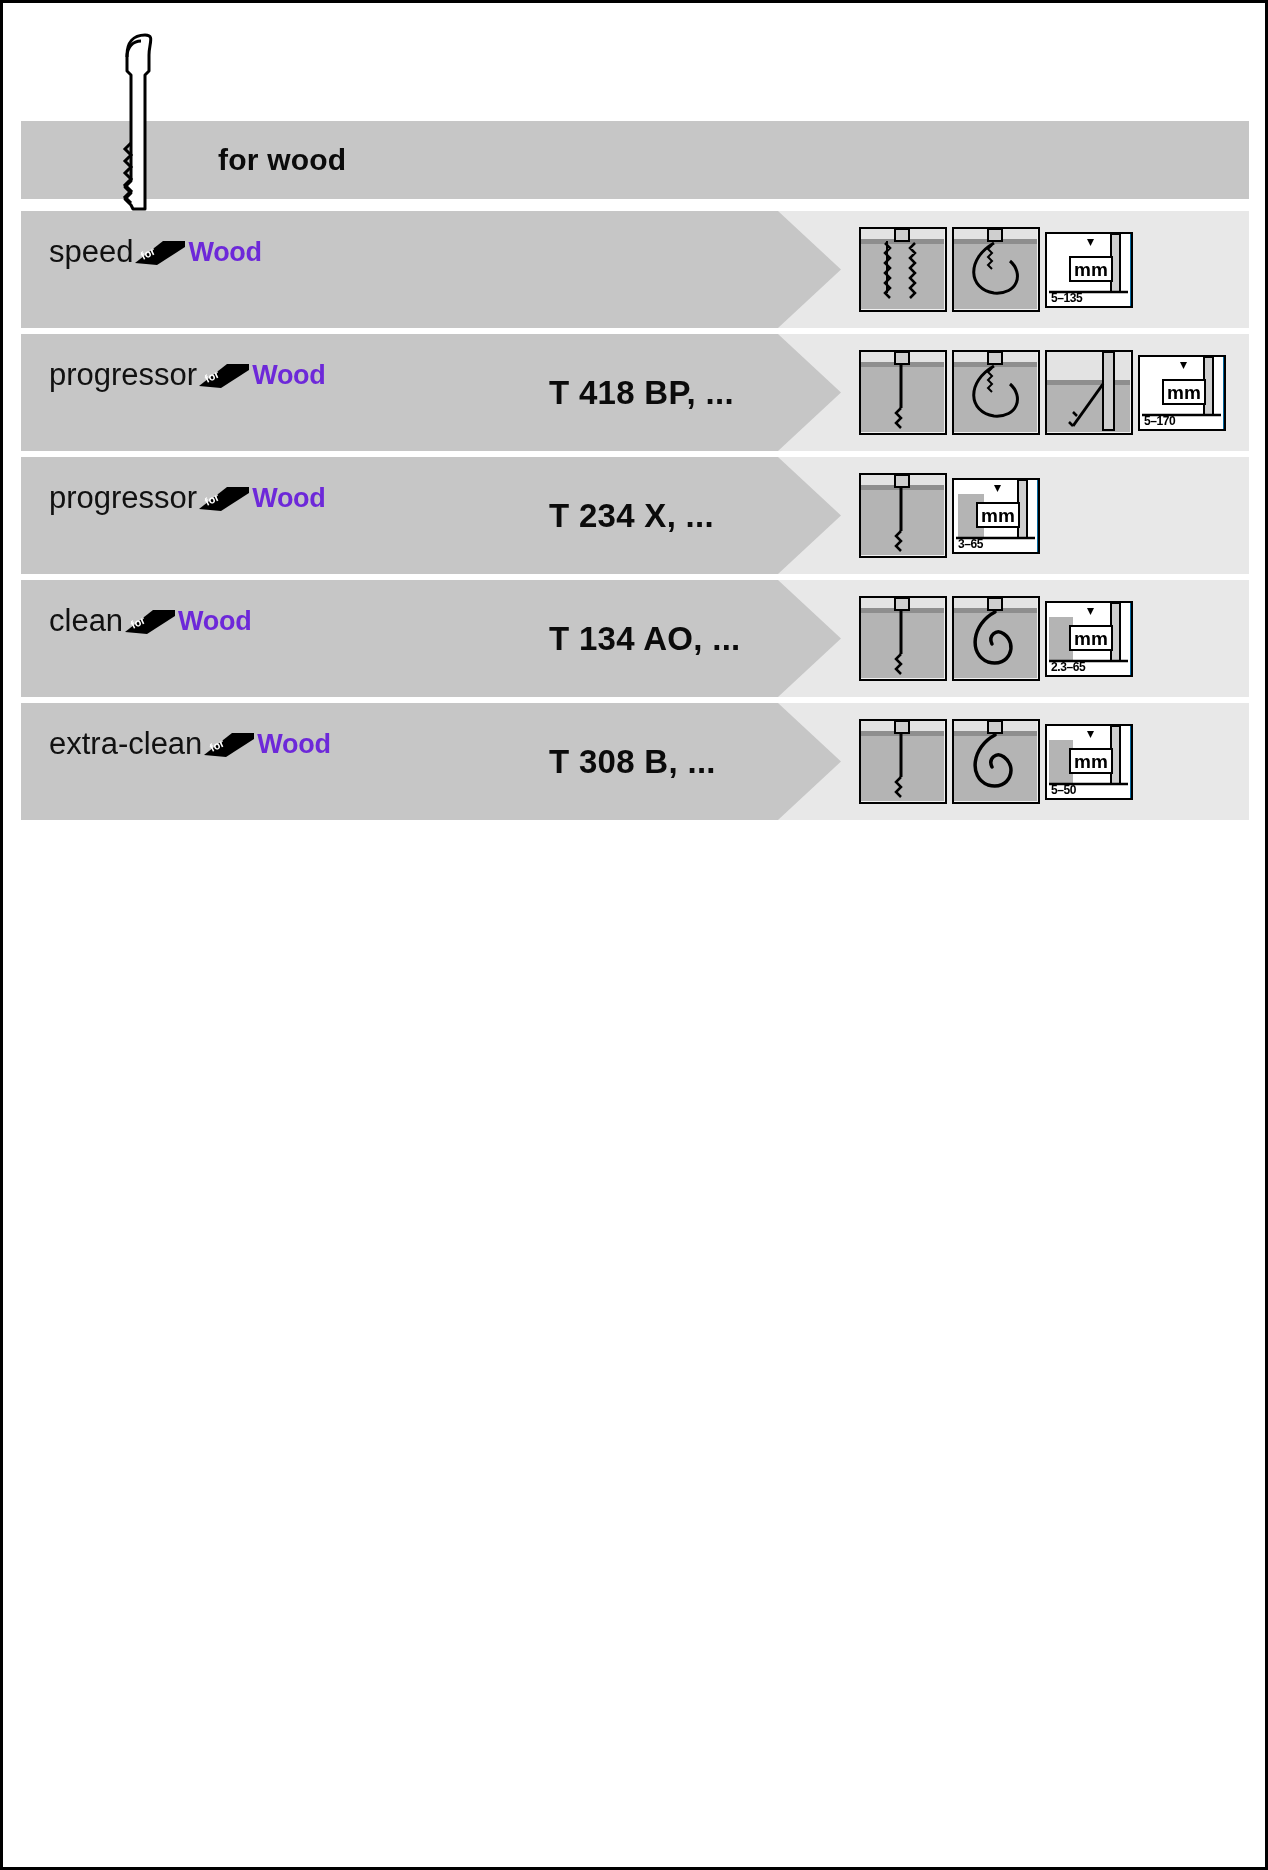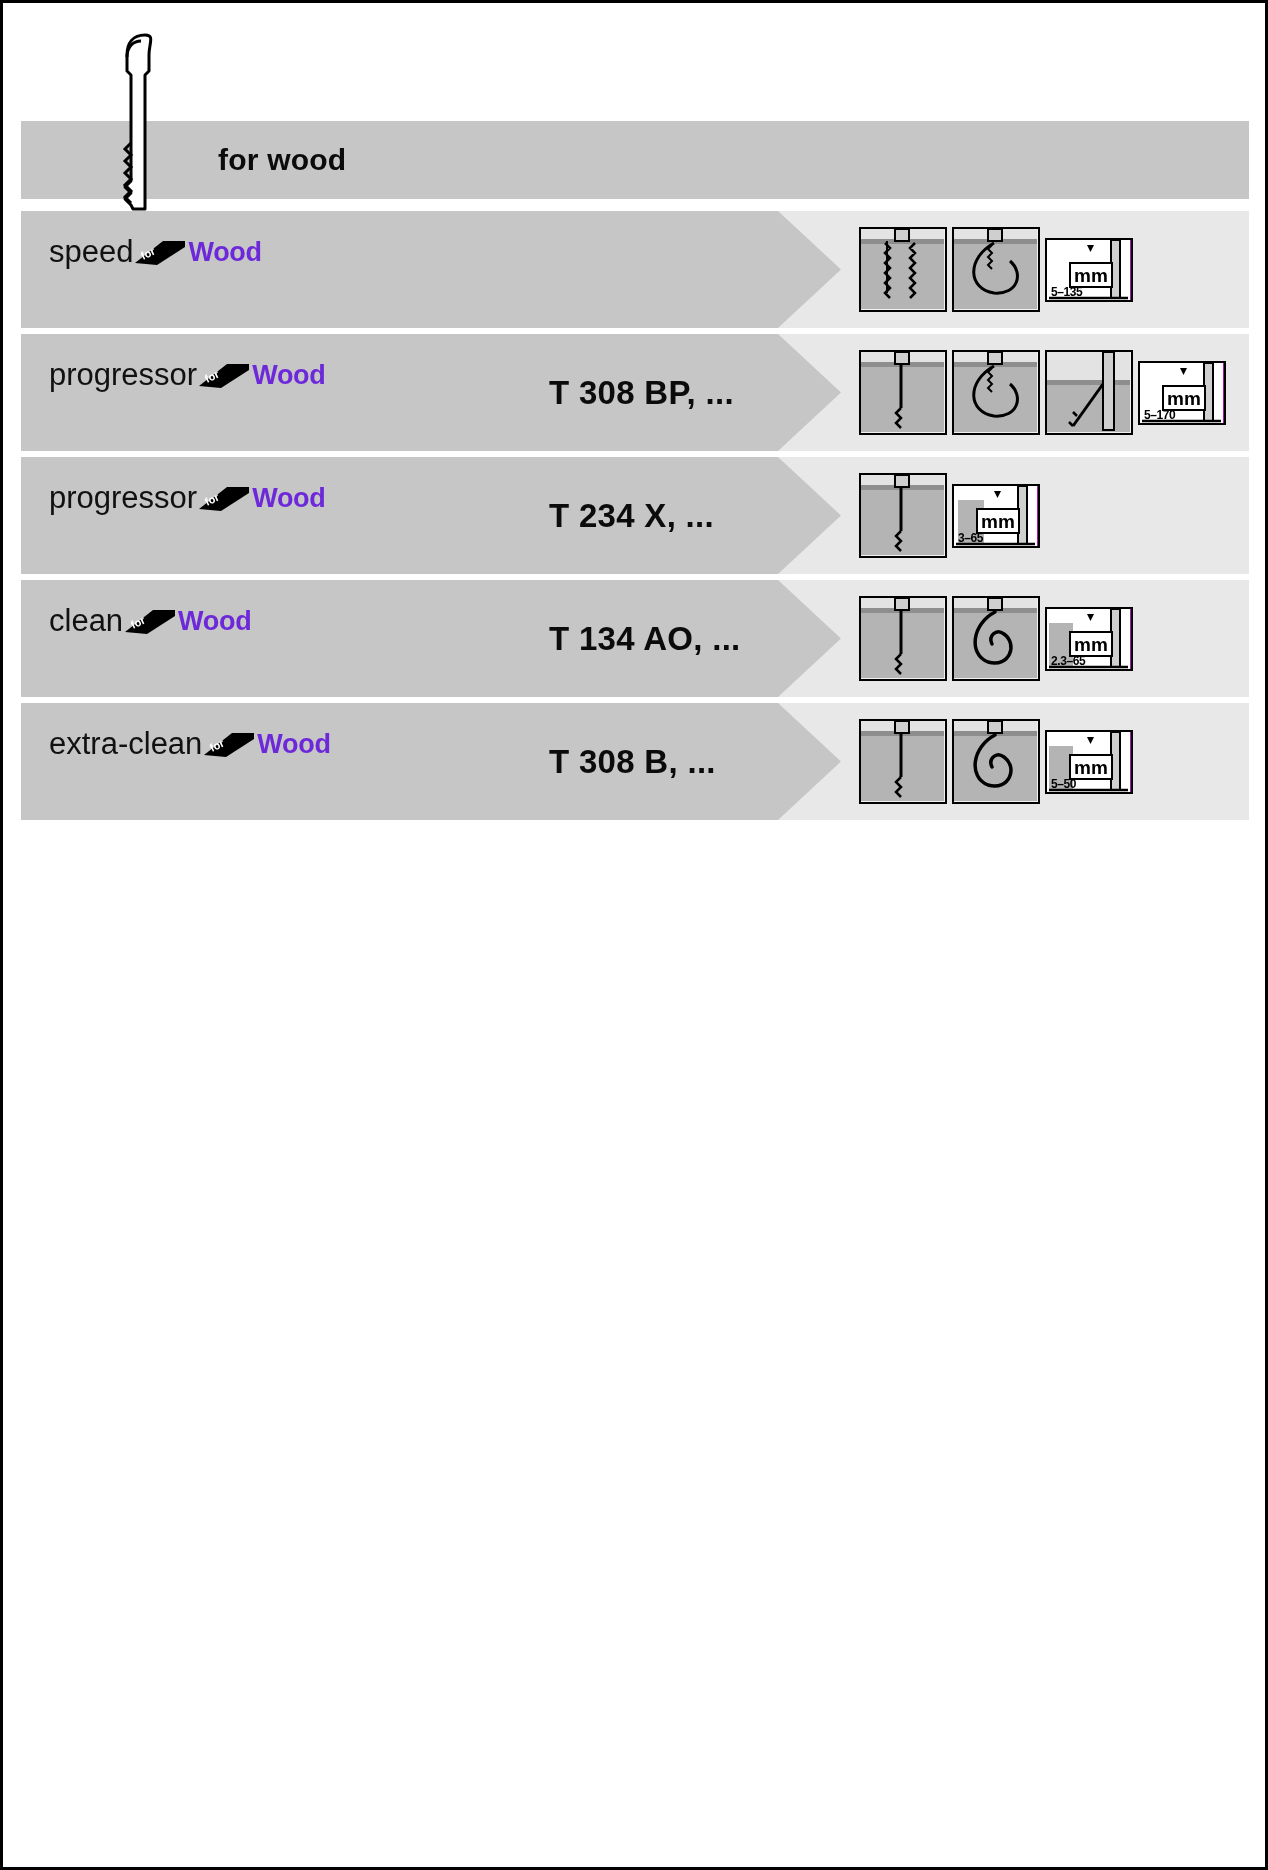--- a/index.html
+++ b/index.html
@@ -130,23 +130,23 @@
     height: 85px;
     overflow: hidden;
   }
   .picto svg { display: block; }
 
   
   .picto-mm {
     position: relative;
     box-sizing: border-box;
     border: 2.5px solid #000;
-    background: #a21caf;
+    background: #0369a1;
     width: 88px;
-    height: 64px;
+    height: 76px;
     overflow: hidden;
   }
   .mm-range {
     position: absolute;
     left: 0;
     bottom: 1px;
     width: 100%;
     text-align: left;
     padding-left: 4px;
     box-sizing: border-box;
@@ -246,21 +246,21 @@
     <div class="row-label">
       <span class="lbl-prefix">progressor</span>
       <span class="forlogo">
         <svg width="54" height="30" viewBox="0 0 54 30">
           <path d="M2 26 L30 4 L52 4 L52 10 L24 28 Z" fill="#000"></path>
           <text x="10" y="23" font-family="Liberation Sans, sans-serif" font-size="11" font-weight="bold" fill="#ffffff" transform="rotate(-26 10 23)">for</text>
         </svg>
       </span>
       <span class="lbl-wood">Wood</span>
     </div>
-    <div class="row-code">T 308 BP, ...</div>
+    <div class="row-code">T 418 BP, ...</div>
     <div class="picto-strip">
 
       <div class="picto">
         <svg width="83" height="80" viewBox="0 0 83 80">
           <rect x="0" y="0" width="83" height="80" fill="#e3e3e3"></rect>
           <rect x="0" y="14" width="83" height="66" fill="#b4b4b4"></rect>
           <rect x="0" y="10" width="83" height="5" fill="#8e8e8e"></rect>
           <rect x="34" y="0" width="14" height="12" fill="#cfcfcf" stroke="#000" stroke-width="2"></rect>
           <line x1="40" y1="12" x2="40" y2="56" stroke="#000" stroke-width="3"></line>
           <path d="M40 56 l-5 5 5 5 -5 5 5 5" stroke="#000" stroke-width="2.5" fill="none"></path>

